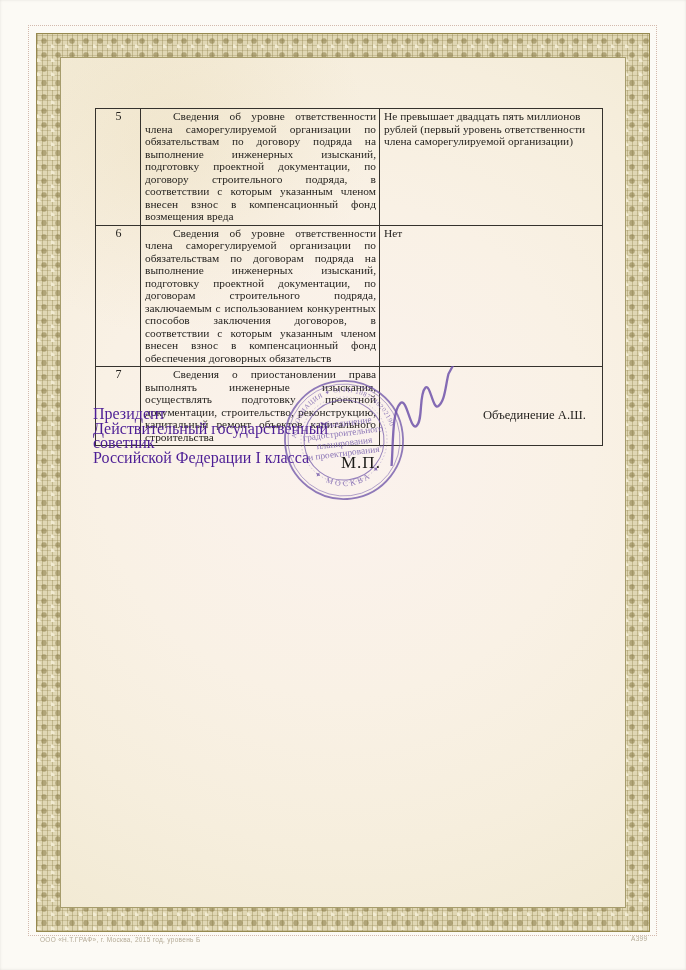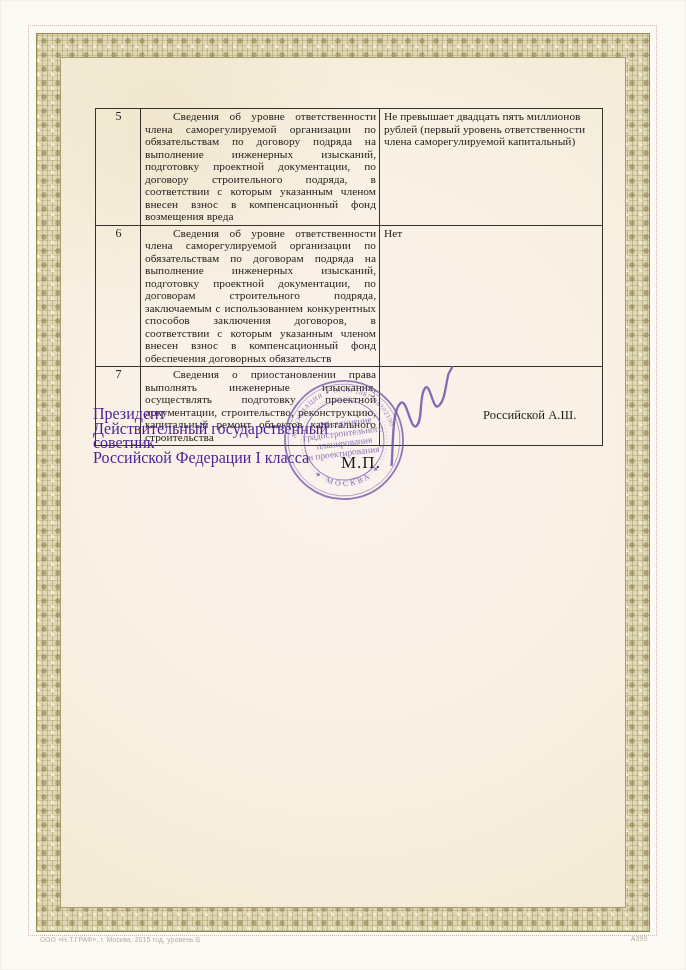--- a/index.html
+++ b/index.html
@@ -88,21 +88,21 @@
   <div class="band"></div>
   <div class="paper"></div>
 
   <table class="cert">
     <tbody>
       <tr class="r5">
         <td class="num">5</td>
         <td class="desc">
             <span class="ind">Сведения об уровне ответственности члена саморегулируемой организации по обязательствам по договору подряда на выполнение инженерных изысканий, подготовку проектной документации, по договору строительного подряда, в соответствии с которым указанным членом внесен взнос в компенсационный фонд возмещения вреда</span>
           </td>
-        <td class="val">Не превышает двадцать пять миллионов рублей (первый уровень ответственности члена саморегулируемой капитальный)</td>
+        <td class="val">Не превышает двадцать пять миллионов рублей (первый уровень ответственности члена саморегулируемой организации)</td>
       </tr>
       <tr class="r6">
         <td class="num">6</td>
         <td class="desc">
             <span class="ind">Сведения об уровне ответственности члена саморегулируемой организации по обязательствам по договорам подряда на выполнение инженерных изысканий, подготовку проектной документации, по договорам строительного подряда, заключаемым с использованием конкурентных способов заключения договоров, в соответствии с которым указанным членом внесен взнос в компенсационный фонд обеспечения договорных обязательств</span>
           </td>
         <td class="val">Нет</td>
       </tr>
       <tr class="r7">
         <td class="num">7</td>
@@ -113,21 +113,21 @@
       </tr>
     </tbody>
   </table>
 
   <div class="sig-left">
     <div>Президент</div>
     <div>Действительный государственный советник</div>
     <div>Российской Федерации I класса</div>
   </div>
 
-  <div class="sig-name">Российской А.Ш.</div>
+  <div class="sig-name">Объединение А.Ш.</div>
 
   <div class="stamp">
     <svg width="140" height="140" viewBox="0 0 140 140">
       <g transform="rotate(-7 70 70)" fill="none" stroke="#6f55a8">
         <circle cx="70" cy="70" r="59" stroke-width="1.8" opacity=".85"></circle>
         <circle cx="70" cy="70" r="56" stroke-width=".7" opacity=".8"></circle>
         <circle cx="70" cy="70" r="40" stroke-width="1" opacity=".8"></circle>
         <circle cx="70" cy="70" r="43" stroke-width=".6" opacity=".55" stroke-dasharray="1.5 2"></circle>
         <path id="arcT" d="M 22 70 A 48 48 0 1 1 118 70" stroke="none"></path>
         <path id="arcB" d="M 24 70 A 46 46 0 0 0 116 70" stroke="none"></path>

